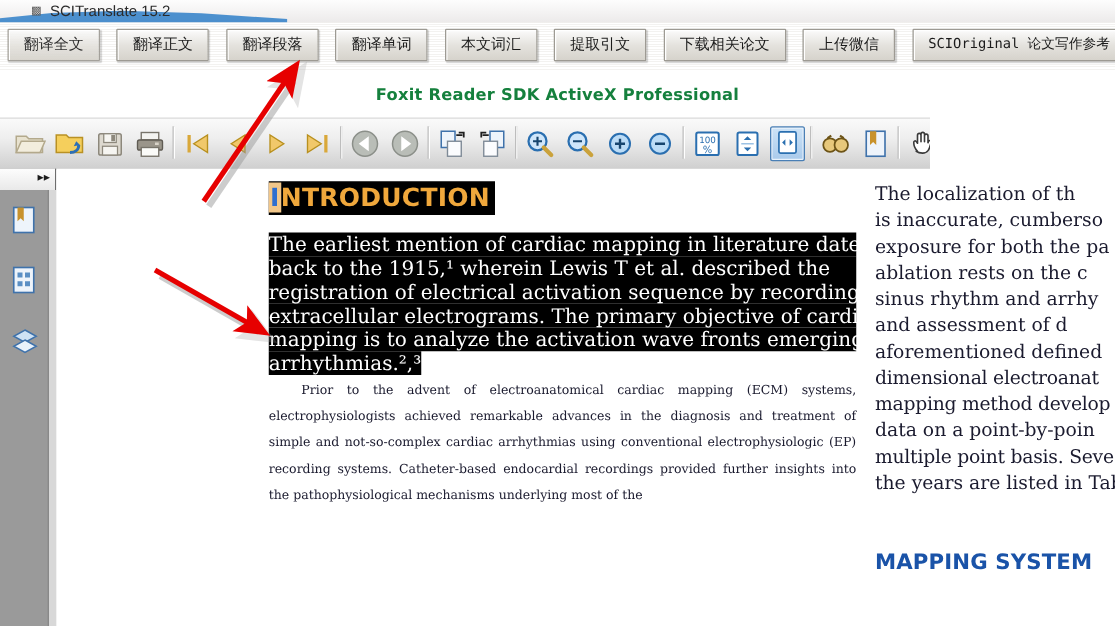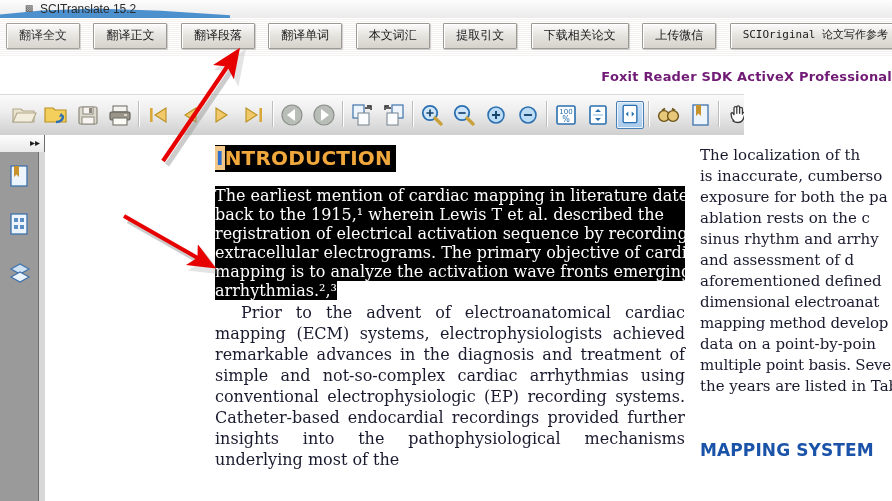--- a/index.html
+++ b/index.html
@@ -83,23 +83,23 @@
   
   .foxit{
     position:absolute;left:0;top:56px;width:892px;height:445px;
     background:#ffffff;
   }
   .foxit-title{
     position:absolute;left:0;top:0;width:892px;height:38px;
     background:#ffffff;
   }
   .foxit-title span{
-    position:absolute;left:0;right:0;top:13px;text-align:right;
+    position:absolute;left:0;right:0;top:13px;text-align:center;
     font-family:"DejaVu Sans","Liberation Sans",sans-serif;
-    font-weight:bold;font-size:13px;color:#701a75;
+    font-weight:bold;font-size:13px;color:#15803d;
     letter-spacing:.2px;
   }
 
   .foxit-toolbar{
     position:absolute;left:0;top:38px;width:744px;height:40px;
     background:linear-gradient(#fafafa 0%,#eeeeee 40%,#dcdcdc 75%,#cfcfcf 100%);
     border-top:1px solid #d9d9d9;
     border-bottom:1px solid #9f9f9f;
     overflow:hidden;
   }
@@ -162,21 +162,21 @@
     display:inline-block;
     font-family:"DejaVu Sans","Liberation Sans",sans-serif;
     font-weight:bold;font-size:20px;letter-spacing:.2px;
     background:#000000;color:#f0a83c;
     padding:1px 4px 2px 0px;
   }
   h1.sec .lead{color:#2f6fd0;background:#f2c78a;padding:0 1px;}
 
   p.para{
     margin:0;
-    font-size:16px;line-height:21px;
+    font-size:10px;line-height:21px;
     text-align:justify;
     text-justify:inter-word;
   }
   .selwrap{
     display:block;
   }
   .selwrap span.ln{
     display:block;background:#000;color:#fff;
     white-space:nowrap;
   }

